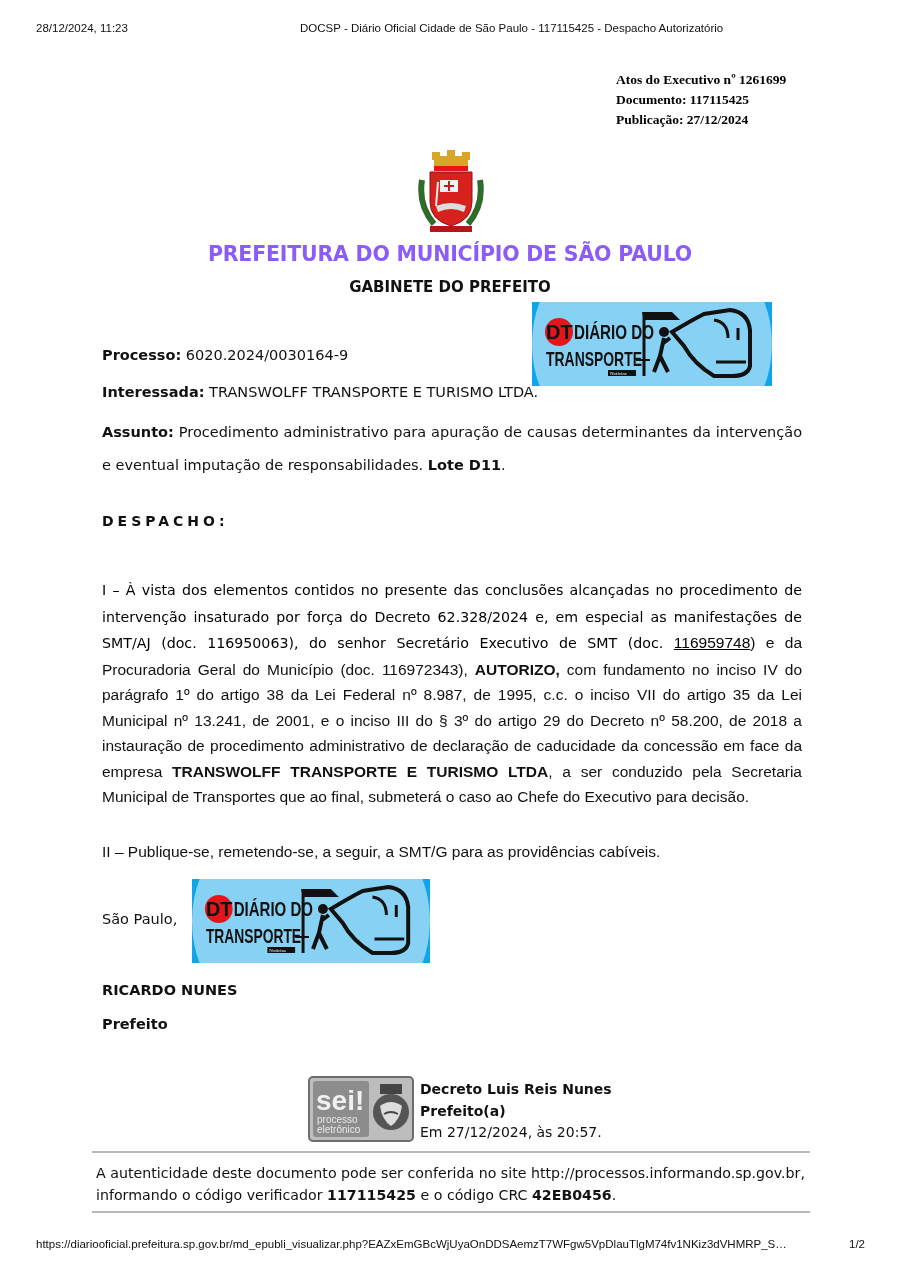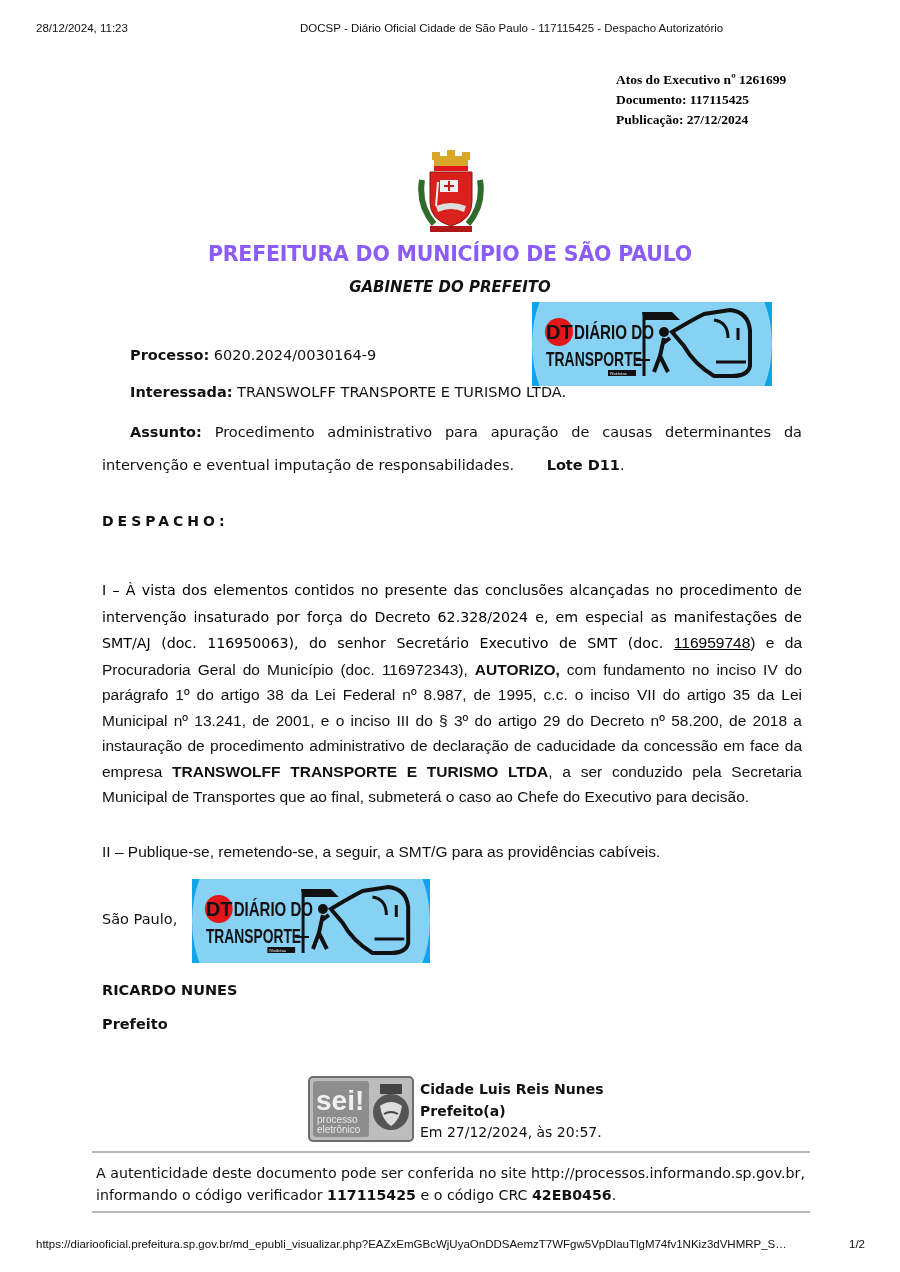--- a/index.html
+++ b/index.html
@@ -20,33 +20,33 @@
     font-family: "Liberation Serif", serif; font-weight: bold; font-size: 13.5px; line-height: 20px;
   }
   .coat { position: absolute; left: 416px; top: 150px; width: 70px; height: 88px; }
 
   .org-title {
     position: absolute; left: 0; width: 900px; top: 242px; text-align: center;
     font-family: "DejaVu Sans", sans-serif; font-weight: bold; font-size: 20.5px; letter-spacing: -0.2px; color: #8b5cf6;
   }
   .org-sub {
     position: absolute; left: 0; width: 900px; top: 278px; text-align: center;
-    font-family: "DejaVu Sans", sans-serif; font-weight: bold; font-size: 15px; color: #111; font-style: italic;
+    font-family: "DejaVu Sans", sans-serif; font-weight: bold; font-size: 15px; color: #111;
   }
 
   .logo-dt { position: absolute; background: #0ea5e9; overflow: hidden; }
   .logo-dt.l1 { left: 532px; top: 302px; width: 240px; height: 84px; }
   .logo-dt.l2 { left: 192px; top: 879px; width: 238px; height: 84px; }
   .logo-dt svg { width: 100%; height: 100%; display: block; }
 
   .calibri { font-family: "DejaVu Sans", sans-serif; font-size: 14.5px; color: #111; }
   .arial { font-family: "Liberation Sans", sans-serif; font-size: 15.5px; color: #111; }
 
   .field { position: absolute; left: 102px; }
-  .field b { font-weight: bold; margin-left: 28px; }
+  .field b { font-weight: bold; }
   .f-proc { top: 347px; }
   .f-int { top: 384px; }
   .f-ass { top: 416px; width: 700px; line-height: 33px; text-align: justify; }
 
   .despacho-title {
     position: absolute; left: 102px; top: 513px; font-family: "DejaVu Sans", sans-serif;
     font-weight: bold; font-size: 14px; letter-spacing: 4px; color: #111;
   }
 
   .para1 { position: absolute; left: 102px; top: 577px; width: 700px; line-height: 25.5px; text-align: justify; }
@@ -172,21 +172,21 @@
     <text x="8" y="34" font-family="Liberation Sans, sans-serif" font-weight="bold" font-size="28" fill="#f0f0f0">sei!</text>
     <text x="9" y="47" font-family="Liberation Sans, sans-serif" font-size="10" fill="#e8e8e8">processo</text>
     <text x="9" y="57" font-family="Liberation Sans, sans-serif" font-size="10" fill="#e8e8e8">eletrônico</text>
     <circle cx="83" cy="36" r="18" fill="#555"></circle>
     <rect x="72" y="8" width="22" height="10" fill="#444"></rect>
     <path d="M72 30 Q83 22 94 30 Q92 44 83 50 Q74 44 72 30 Z" fill="#ddd"></path>
     <path d="M76 38 Q83 34 90 38" stroke="#444" stroke-width="2" fill="none"></path>
   </svg>
 </div>
 <div class="sei-info calibri">
-  <div class="n">Cidade Luis Reis Nunes</div>
+  <div class="n">Decreto Luis Reis Nunes</div>
   <div class="r">Prefeito(a)</div>
   <div>Em 27/12/2024, às 20:57.</div>
 </div>
 
 <div class="rule r1"></div>
 <div class="auth calibri">
   <span>A autenticidade deste documento pode ser conferida no site http://processos.informando.sp.gov.br, informando o código verificador </span><b>117115425</b><span> e o código CRC </span><b>42EB0456</b><span>.</span>
 </div>
 <div class="rule r2"></div>
 

